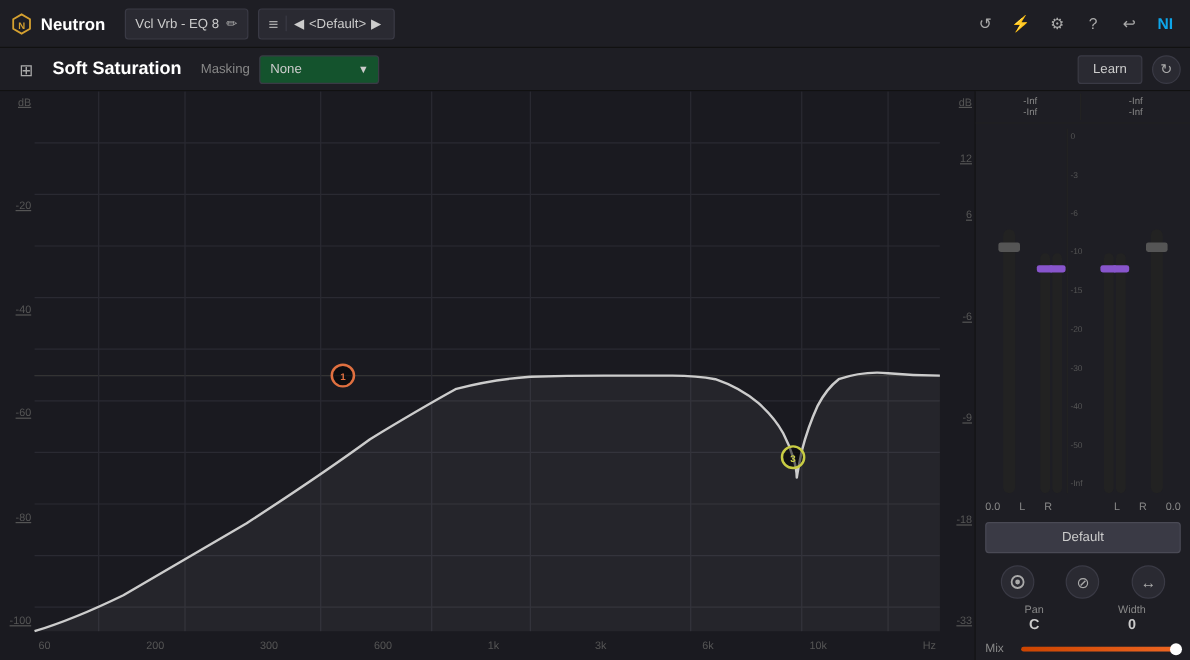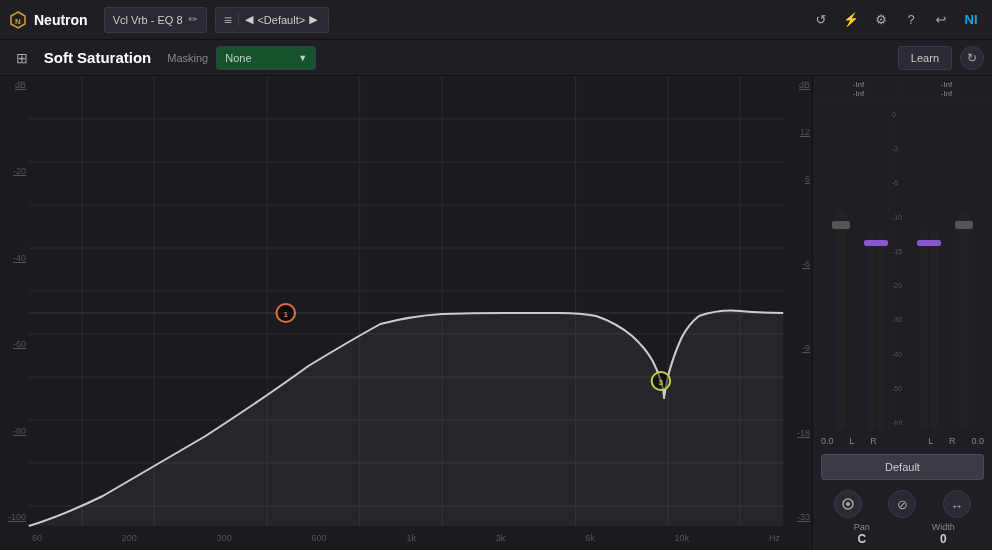--- a/index.html
+++ b/index.html
@@ -526,15 +526,22 @@
     <div style="display:flex; padding:0 8px;">
       <span style="flex:1; text-align:center; font-size:9px; color:#888;">Pan</span>
       <span style="flex:1; text-align:center; font-size:9px; color:#888;">Width</span>
     </div>
 
     <div style="display:flex; padding:0 8px 4px;">
       <span style="flex:1; text-align:center; font-size:12px; color:#ccc; font-weight:bold;">C</span>
       <span style="flex:1; text-align:center; font-size:12px; color:#ccc; font-weight:bold;">0</span>
     </div>
 
+    <div class="mix-row">
+      <span class="mix-label">Mix</span>
+      <div class="mix-slider-track">
+        <div class="mix-slider-fill" style="width:98%;"></div>
+        <div class="mix-slider-thumb"></div>
+      </div>
+    </div>
 
   </div>
 </div>
 
 </body></html>

